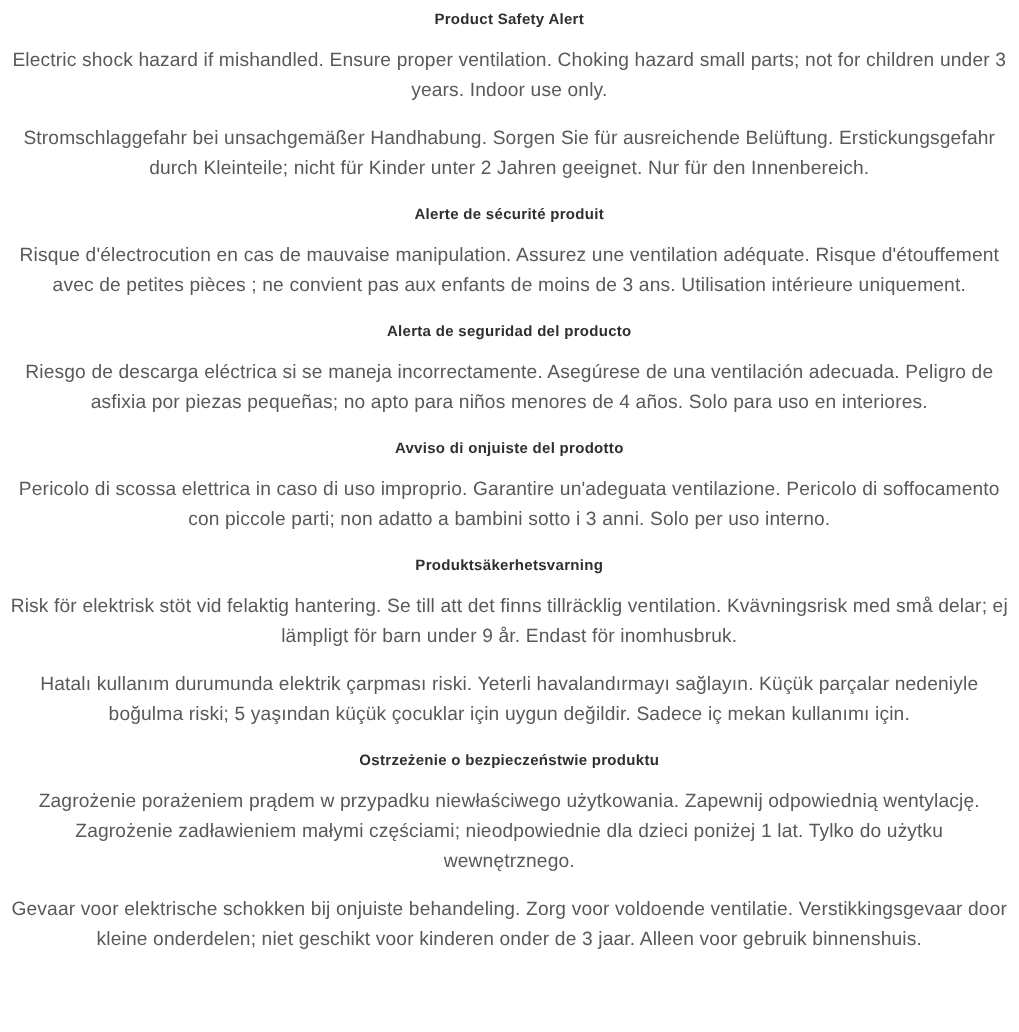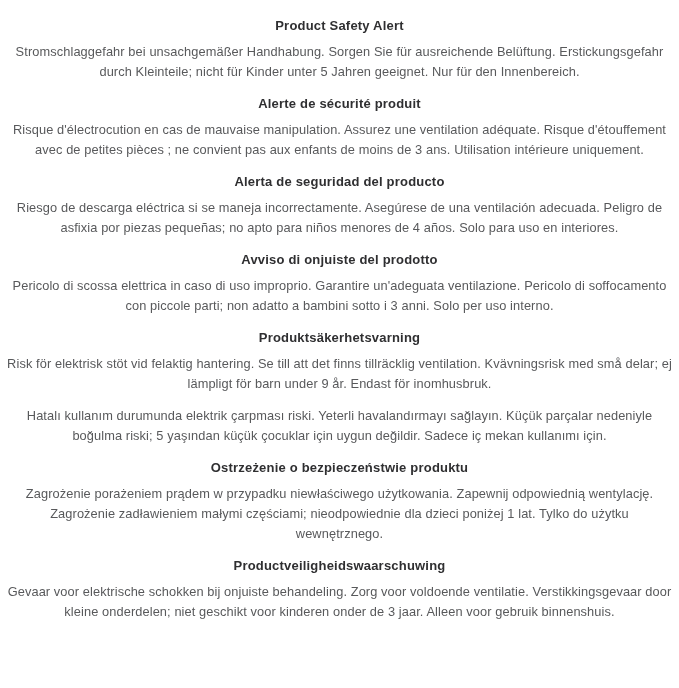--- a/index.html
+++ b/index.html
@@ -16,49 +16,50 @@
   .page {
     box-sizing: border-box;
     width: 679px;
     padding: 4px 6px 0 6px;
     text-align: center;
   }
   .safety-section {
     margin: 0;
   }
   .section-heading {
-    font-size: 13px;
+    font-size: 10px;
     font-weight: bold;
     line-height: 20px;
     letter-spacing: 0.2px;
     color: #2f2f31;
-    margin: 12px 0 6px 0;
+    margin: 0 0 6px 0;
     text-align: center;
   }
   .section-body {
     font-size: 12.8px;
     font-weight: normal;
     line-height: 20px;
     letter-spacing: 0.1px;
     color: #58595b;
     margin: 0 0 12px 0;
     text-align: center;
   }
 </style>
 </head>
 <body>
 
 <div class="page">
 
   <section class="safety-section">
     <h2 class="section-heading">Product Safety Alert</h2>
+    <p class="section-body">Electric shock hazard if mishandled. Ensure proper ventilation. Choking hazard small parts; not for children under 3 years. Indoor use only.</p>
   </section>
 
   <section class="safety-section">
-    <p class="section-body">Stromschlaggefahr bei unsachgemäßer Handhabung. Sorgen Sie für ausreichende Belüftung. Erstickungsgefahr durch Kleinteile; nicht für Kinder unter 5 Jahren geeignet. Nur für den Innenbereich.</p>
+    <p class="section-body">Stromschlaggefahr bei unsachgemäßer Handhabung. Sorgen Sie für ausreichende Belüftung. Erstickungsgefahr durch Kleinteile; nicht für Kinder unter 2 Jahren geeignet. Nur für den Innenbereich.</p>
   </section>
 
   <section class="safety-section">
     <h2 class="section-heading">Alerte de sécurité produit</h2>
     <p class="section-body">Risque d'électrocution en cas de mauvaise manipulation. Assurez une ventilation adéquate. Risque d'étouffement avec de petites pièces ; ne convient pas aux enfants de moins de 3 ans. Utilisation intérieure uniquement.</p>
   </section>
 
   <section class="safety-section">
     <h2 class="section-heading">Alerta de seguridad del producto</h2>
     <p class="section-body">Riesgo de descarga eléctrica si se maneja incorrectamente. Asegúrese de una ventilación adecuada. Peligro de asfixia por piezas pequeñas; no apto para niños menores de 4 años. Solo para uso en interiores.</p>
@@ -77,17 +78,16 @@
   <section class="safety-section">
     <p class="section-body">Hatalı kullanım durumunda elektrik çarpması riski. Yeterli havalandırmayı sağlayın. Küçük parçalar nedeniyle boğulma riski; 5 yaşından küçük çocuklar için uygun değildir. Sadece iç mekan kullanımı için.</p>
   </section>
 
   <section class="safety-section">
     <h2 class="section-heading">Ostrzeżenie o bezpieczeństwie produktu</h2>
     <p class="section-body">Zagrożenie porażeniem prądem w przypadku niewłaściwego użytkowania. Zapewnij odpowiednią wentylację. Zagrożenie zadławieniem małymi częściami; nieodpowiednie dla dzieci poniżej 1 lat. Tylko do użytku wewnętrznego.</p>
   </section>
 
   <section class="safety-section">
-    <h2 class="section-heading">Productveiligheidswaarschuwing</h2>
     <p class="section-body">Gevaar voor elektrische schokken bij onjuiste behandeling. Zorg voor voldoende ventilatie. Verstikkingsgevaar door kleine onderdelen; niet geschikt voor kinderen onder de 3 jaar. Alleen voor gebruik binnenshuis.</p>
   </section>
 
 </div>
 
 </body></html>

